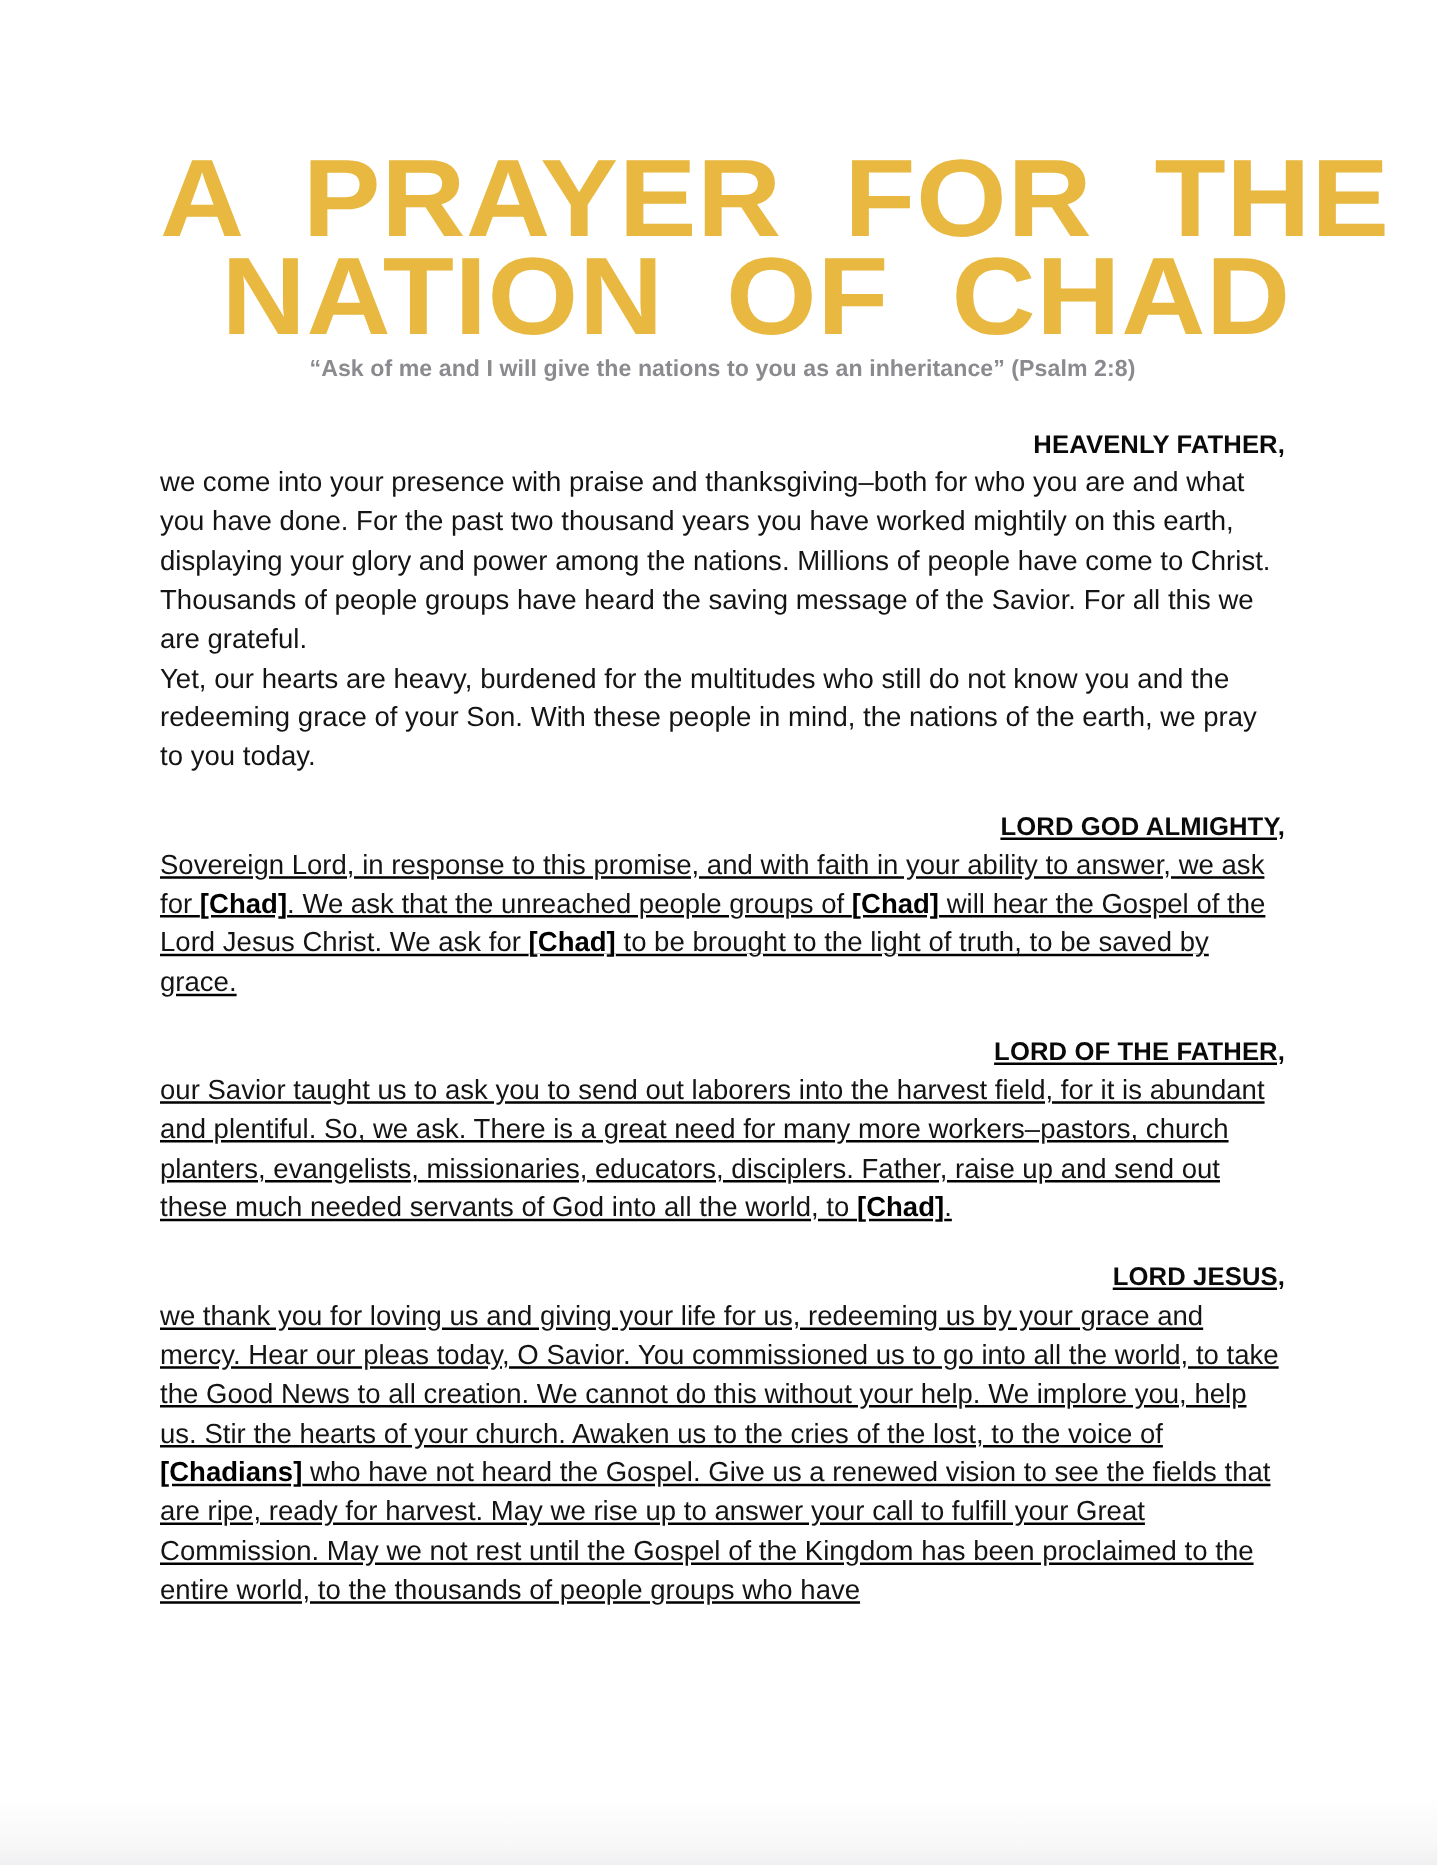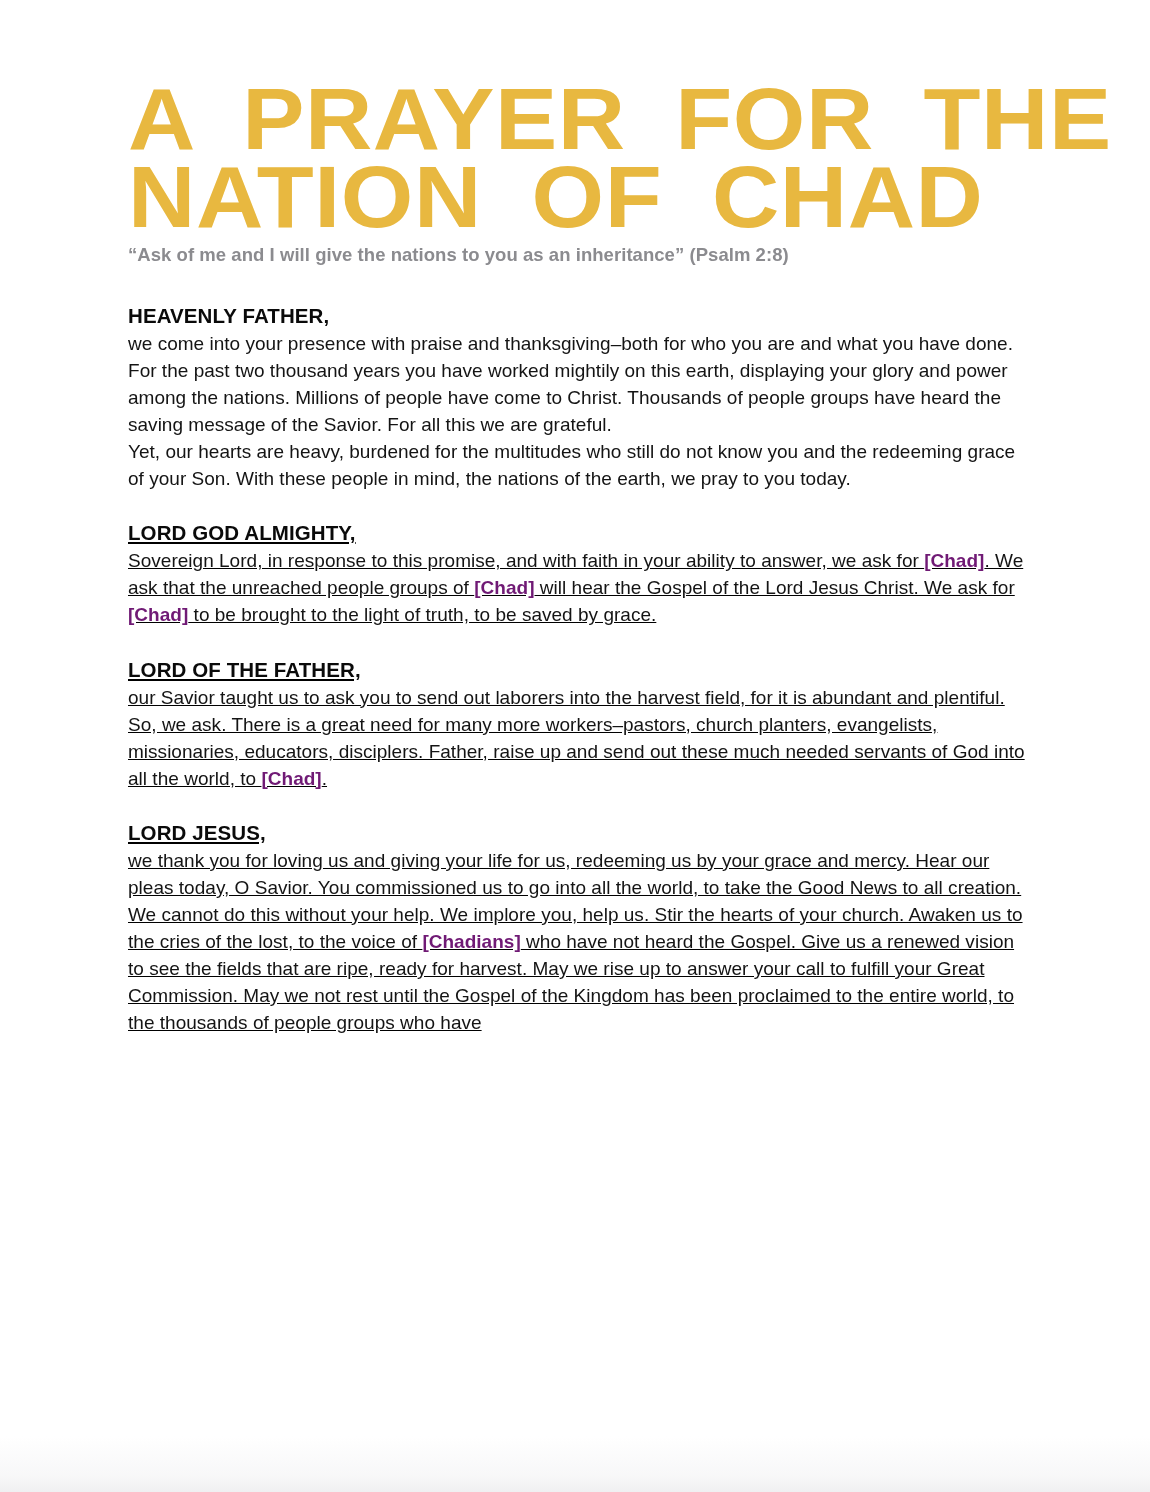--- a/index.html
+++ b/index.html
@@ -35,21 +35,22 @@
 
   .content {
     position: absolute;
     left: 128px;
     top: 0;
     width: 900px;
   }
 
   
   .title-block {
-    padding-top: 78px;
+    padding-top: 118px;
+    text-align: center;
   }
   .title-line {
     font-family: "Liberation Sans Narrow", "Liberation Sans", sans-serif;
     font-weight: 700;
     font-size: 88px;
     line-height: 0.93;
     letter-spacing: 0.5px;
     word-spacing: 22px;
     color: #E8B840;
     white-space: nowrap;
@@ -79,41 +80,42 @@
     margin-bottom: 0;
   }
 
   h2.section-heading {
     font-size: 20.5px;
     font-weight: 700;
     color: #0a0a0a;
     margin: 0 0 1px 0;
     line-height: 1.32;
     letter-spacing: 0.1px;
+    text-align: right;
   }
 
   p.para {
-    font-size: 19px;
+    font-size: 22px;
     line-height: 1.425;
     color: #141414;
     margin: 0;
     letter-spacing: 0.02px;
   }
 
   p.para + p.para,
   p.para.spaced {
   }
 
   .section + .section {
     margin-top: 27px;
     text-decoration: underline;
   }
 
   .hl {
-    color: #701a75;
+    color: #000000;
     font-weight: 700;
   }
 </style>
 </head>
 <body>
 
 <div class="page">
 
   <div class="content">
 

